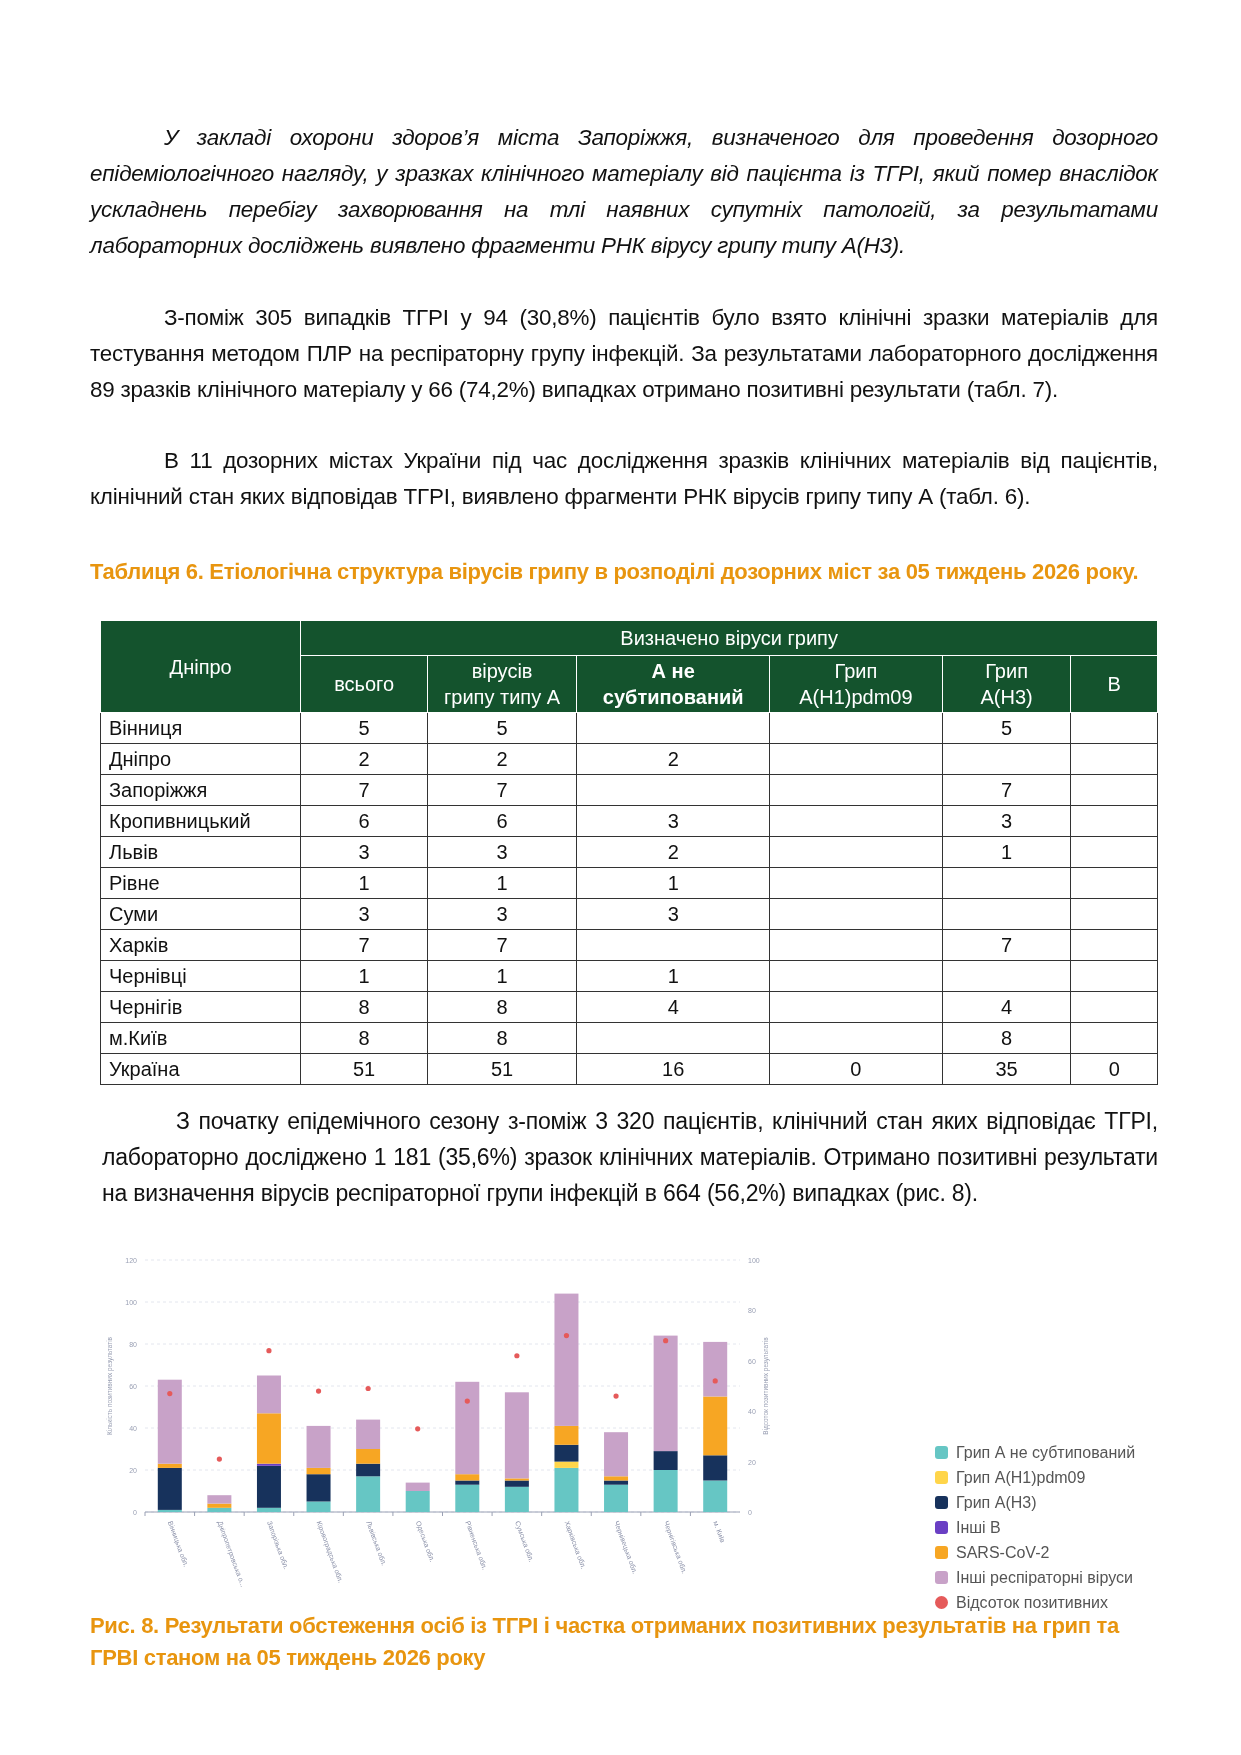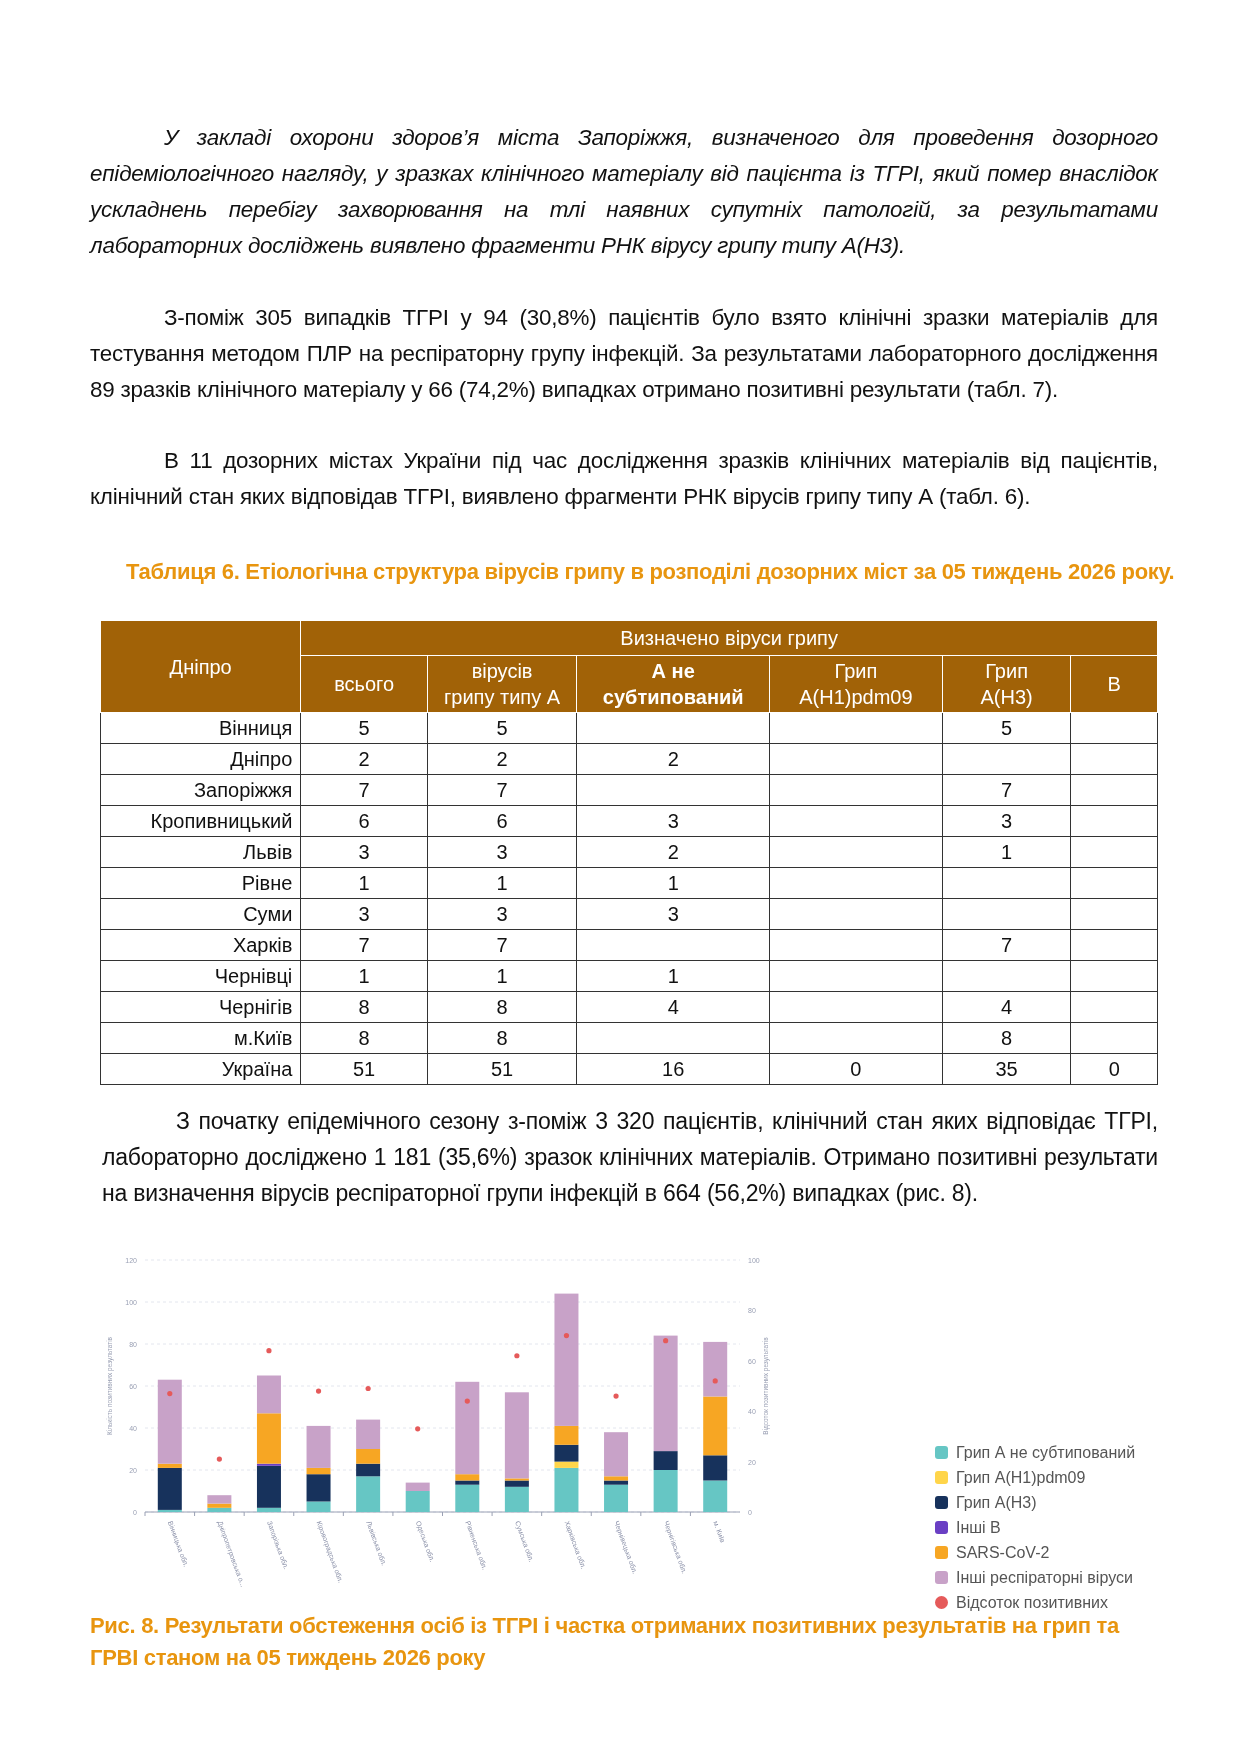--- a/index.html
+++ b/index.html
@@ -6,28 +6,28 @@
   body { width:1241px; height:1755px; position:relative; overflow:hidden;
          font-family:"Liberation Sans", "DejaVu Sans", sans-serif; color:#111; }
   .page { position:absolute; left:90px; top:0; width:1068px; }
   .para { font-family:"Liberation Sans", sans-serif; font-size:22.4px; line-height:36px;
           text-align:justify; margin:0; text-indent:74px; letter-spacing:-0.2px; }
   #p1 { position:absolute; top:120px; left:0; width:1068px;font-style:italic; }
   #p2 { position:absolute; top:300px; left:0; width:1068px; }
   #p3 { position:absolute; top:443px; left:0; width:1068px; }
   .caption { position:absolute; left:0; width:1068px; color:#e8950f; font-weight:bold;
              font-size:22px; line-height:32px; margin:0; letter-spacing:-0.3px; }
-  #tcap { top:556px;margin-left:36px; }
+  #tcap { top:556px; }
   table.t6 { position:absolute; top:620px; left:10px; width:1058px; border-collapse:collapse;
              font-size:20px; }
-  table.t6 th { background:#a16207; color:#fff; font-weight:normal; border:1px solid #fff;
+  table.t6 th { background:#14532d; color:#fff; font-weight:normal; border:1px solid #fff;
                 padding:2px 16px; line-height:26px; }
   table.t6 th.top { border-bottom:1px solid #fff; height:30px; }
   table.t6 td { border:1px solid #333; height:30px; padding:0 8px; text-align:center; line-height:30px; }
-  table.t6 td.name { text-align:right; }
+  table.t6 td.name { text-align:left; }
   #p4 { position:absolute; top:1103px; left:0; width:1068px; }
   #p4 .para { font-size:23px;margin-left:12px; }
   .chart { position:absolute; top:1250px; left:10px; width:750px; height:340px; }
   .legend { position:absolute; left:845px; top:1440px; font-size:16px; color:#555; }
   .legend .li { display:flex; align-items:center; height:25px; }
   .legend .sw { width:13px; height:13px; border-radius:3px; margin-right:8px; display:inline-block; }
   .legend .dot { border-radius:50%; }
   #fcap { top:1610px; }
 </style>
 </head>

